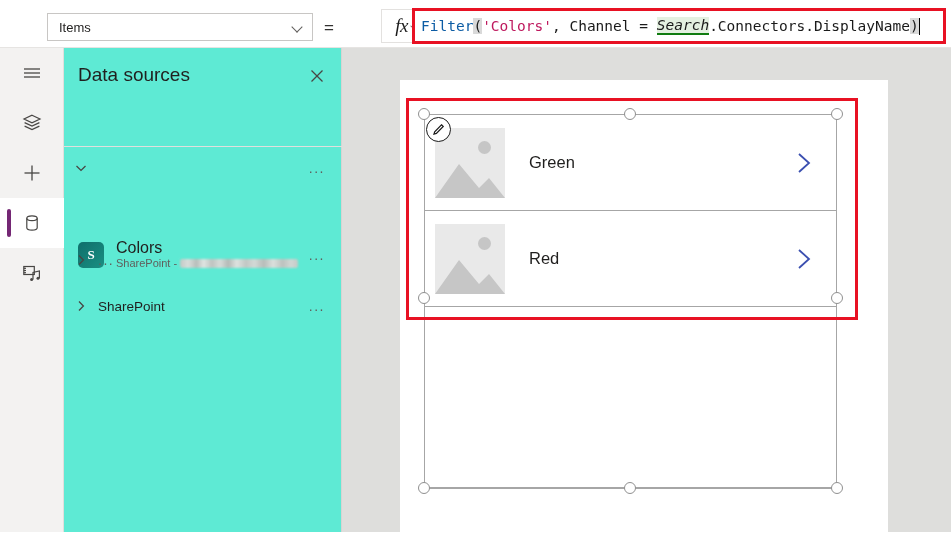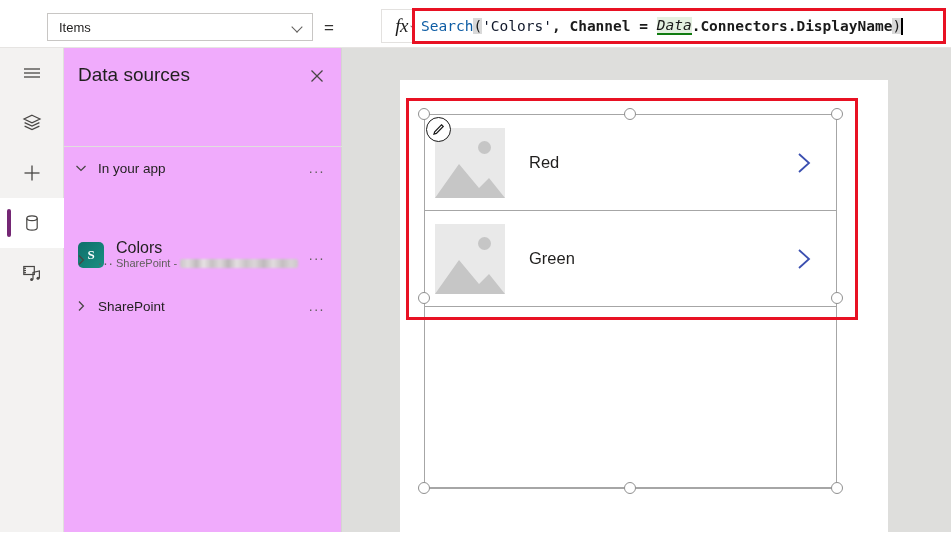--- a/index.html
+++ b/index.html
@@ -73,22 +73,22 @@
     background: #ffffff;
     display: flex; align-items: center;
     padding-left: 6px;
     font-family: "DejaVu Sans Mono", "Liberation Mono", monospace;
     font-size: 14.5px;
     white-space: pre;
     overflow: hidden;
   }
   .tk-fn      { color: #0c5ca4; }
   .tk-paren   { color: #1a1a1a; background: #d9d9d9; }
-  .tk-str     { color: #0f172a; }
-  .tk-plain   { color: #1a1a1a; font-weight: bold; }
+  .tk-str     { color: #be185d; }
+  .tk-plain   { color: #1a1a1a; }
   .tk-ident   {
     color: #1a1a1a; font-style: italic;
     background: #e4f0e1;
     border-bottom: 2px solid #107c10;
     padding-bottom: 0px;
   }
   #caret {
     display: inline-block; width: 1.5px; height: 17px;
     background: #000; margin-left: 0px; vertical-align: -3px;
   }
@@ -130,21 +130,21 @@
   .rail-item.active::before {
     content: ""; position: absolute; left: 7px; top: 11px;
     width: 4px; height: 28px; border-radius: 2px;
     background: #742774;
   }
   .rail-icon { width: 22px; height: 22px; color: #484644; }
 
   
   #panel {
     position: absolute; left: 64px; top: 48px; width: 278px; height: 484px;
-    background: #f0abfc;
+    background: #5eead4;
     border-right: 1px solid #d6d4d2;
   }
   #panel-title {
     position: absolute; left: 14px; top: 16px;
     font-size: 19px; color: #201f1e; font-weight: 400;
   }
   #panel-close {
     position: absolute; right: 16px; top: 20px;
     width: 16px; height: 16px; color: #484644;
   }
@@ -275,21 +275,21 @@
     </div>
 
     <div id="equals-sign">=</div>
 
     <div id="fx-button">
       <span class="fx">fx</span>
       <span class="chev-dn"></span>
     </div>
 
     <div id="formula-input">
-      <span class="tk-fn">Search</span><span class="tk-paren">(</span><span class="tk-str">'Colors'</span><span class="tk-plain">, Channel = </span><span class="tk-ident">Data</span><span class="tk-plain">.Connectors.DisplayName</span><span class="tk-paren">)</span><span id="caret"></span>
+      <span class="tk-fn">Filter</span><span class="tk-paren">(</span><span class="tk-str">'Colors'</span><span class="tk-plain">, Channel = </span><span class="tk-ident">Search</span><span class="tk-plain">.Connectors.DisplayName</span><span class="tk-paren">)</span><span id="caret"></span>
     </div>
   </div>
 
   <div class="annot" id="annot-formula"></div>
 
   <div id="info-bar">
     <div id="info-left">
       <span class="chev-dn"></span>
       <span>Filter('Colors', Channel = Teams.ThisChannel.DisplayN...</span>
     </div>
@@ -355,21 +355,20 @@
 
 
     <div id="panel-divider"></div>
 
     <div class="grp-row" style="top:103px">
       <span class="tw">
         <svg viewBox="0 0 14 14" fill="none" stroke="currentColor" stroke-width="1.3">
             <path d="M2.5 5 7 9.4 11.5 5"></path>
           </svg>
       </span>
-      <span class="glabel">In your app</span>
     </div>
 
     <div id="src-row">
       <div id="sp-icon">
         <span>S</span>
       </div>
       <div id="src-text">
         <div class="t1">Colors</div>
         <div class="t2">
           <span>SharePoint -</span>
@@ -412,34 +411,34 @@
   <div class="sel-line" style="left:424px; top:488px; width:413px; height:1px;"></div>
 
   <div id="gallery">
     <div class="gal-row">
       <div class="gal-thumb">
         <div class="circ"></div>
         <svg class="mtn" viewBox="0 0 70 42" preserveAspectRatio="none">
           <path d="M0 42 L24 8 L44 32 L54 22 L70 42 Z" fill="#c6c6c6"></path>
         </svg>
       </div>
-      <div class="gal-label">Red</div>
+      <div class="gal-label">Green</div>
       <svg class="gal-chevron" viewBox="0 0 20 26" fill="none" stroke="currentColor" stroke-width="1.8">
         <path d="M5 4 L15 13 L5 22"></path>
       </svg>
     </div>
 
     <div class="gal-row">
       <div class="gal-thumb">
         <div class="circ"></div>
         <svg class="mtn" viewBox="0 0 70 42" preserveAspectRatio="none">
           <path d="M0 42 L24 8 L44 32 L54 22 L70 42 Z" fill="#c6c6c6"></path>
         </svg>
       </div>
-      <div class="gal-label">Green</div>
+      <div class="gal-label">Red</div>
       <svg class="gal-chevron" viewBox="0 0 20 26" fill="none" stroke="currentColor" stroke-width="1.8">
         <path d="M5 4 L15 13 L5 22"></path>
       </svg>
     </div>
 
     <div class="gal-row gal-empty" style="height:180px; border-bottom:none;"></div>
   </div>
 
   <div id="edit-badge">
     <svg viewBox="0 0 14 14" fill="none" stroke="currentColor" stroke-width="1.3">

